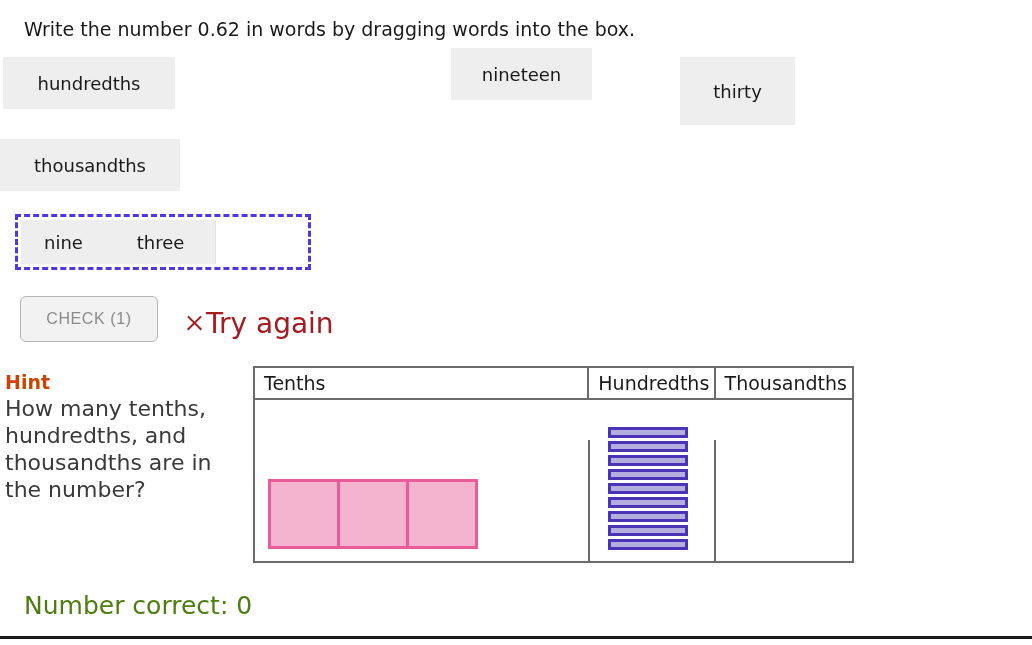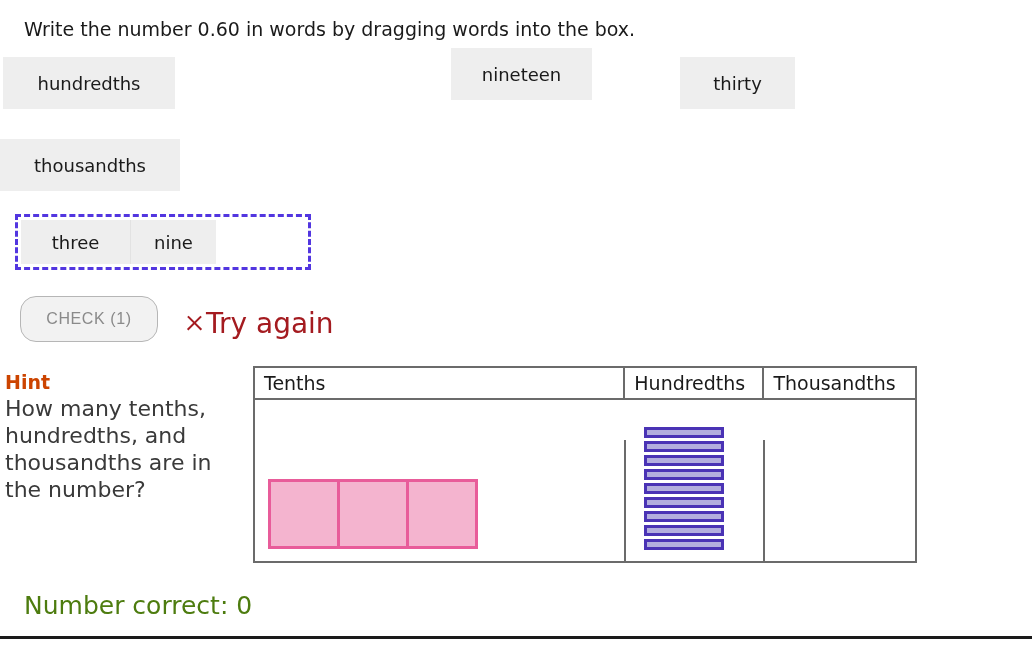--- a/index.html
+++ b/index.html
@@ -35,21 +35,21 @@
     font-size: 18px;
     display: flex;
     align-items: center;
     justify-content: center;
     box-sizing: border-box;
     cursor: move;
     user-select: none;
   }
   #tile-hundredths  { left: 3px;   top: 57px;  width: 172px; height: 52px; }
   #tile-nineteen    { left: 451px; top: 48px;  width: 141px; height: 52px; }
-  #tile-thirty      { left: 680px; top: 57px;  width: 115px; height: 52px; }
+  #tile-thirty      { left: 680px; top: 57px;  width: 115px; height: 68px; }
   #tile-thousandths { left: 0px;   top: 139px; width: 180px; height: 52px; }
 
   
   #drop-zone {
     position: absolute;
     left: 15px;
     top: 214px;
     width: 296px;
     height: 56px;
     border: 3px dashed #5236e0;
@@ -73,21 +73,21 @@
   #dropped-nine  { width: 85px; border-right: none; }
 
   
   #check-button {
     position: absolute;
     left: 20px;
     top: 296px;
     width: 138px;
     height: 46px;
     border: 1px solid #b6b6b6;
-    border-radius: 16px;
+    border-radius: 6px;
     background: #f2f2f2;
     color: #8a8a8a;
     font-size: 16px;
     letter-spacing: 0.6px;
     font-family: "Liberation Sans", sans-serif;
     display: flex;
     align-items: center;
     justify-content: center;
     cursor: pointer;
     box-sizing: border-box;
@@ -135,21 +135,21 @@
     color: #3a3a3a;
     font-size: 22px;
     line-height: 27px;
   }
 
   
   #pv-table {
     position: absolute;
     left: 253px;
     top: 366px;
-    width: 664px;
+    width: 601px;
     height: 197px;
     border: 2px solid #6b6b6b;
     box-sizing: border-box;
     display: flex;
     flex-direction: column;
     gap: 40px;
   }
   #pv-head {
     display: flex;
     height: 32px;
@@ -229,30 +229,30 @@
     left: 0;
     top: 636px;
     width: 1032px;
     height: 3px;
     background: #1a1a1a;
   }
 </style>
 </head>
 <body>
 
-<div id="prompt">Write the number 0.60 in words by dragging words into the box.</div>
+<div id="prompt">Write the number 0.62 in words by dragging words into the box.</div>
 
 <div class="word-tile" id="tile-hundredths">hundredths</div>
 <div class="word-tile" id="tile-nineteen">nineteen</div>
 <div class="word-tile" id="tile-thirty">thirty</div>
 <div class="word-tile" id="tile-thousandths">thousandths</div>
 
 <div id="drop-zone">
+  <div class="dropped-tile" id="dropped-nine">nine</div>
   <div class="dropped-tile" id="dropped-three">three</div>
-  <div class="dropped-tile" id="dropped-nine">nine</div>
 </div>
 
 <div id="check-button">CHECK (1)</div>
 <div id="feedback">
   <span id="feedback-x"></span>
   <span>Try again</span>
 </div>
 
 <div id="hint-block">
   <div id="hint-title">Hint</div>

